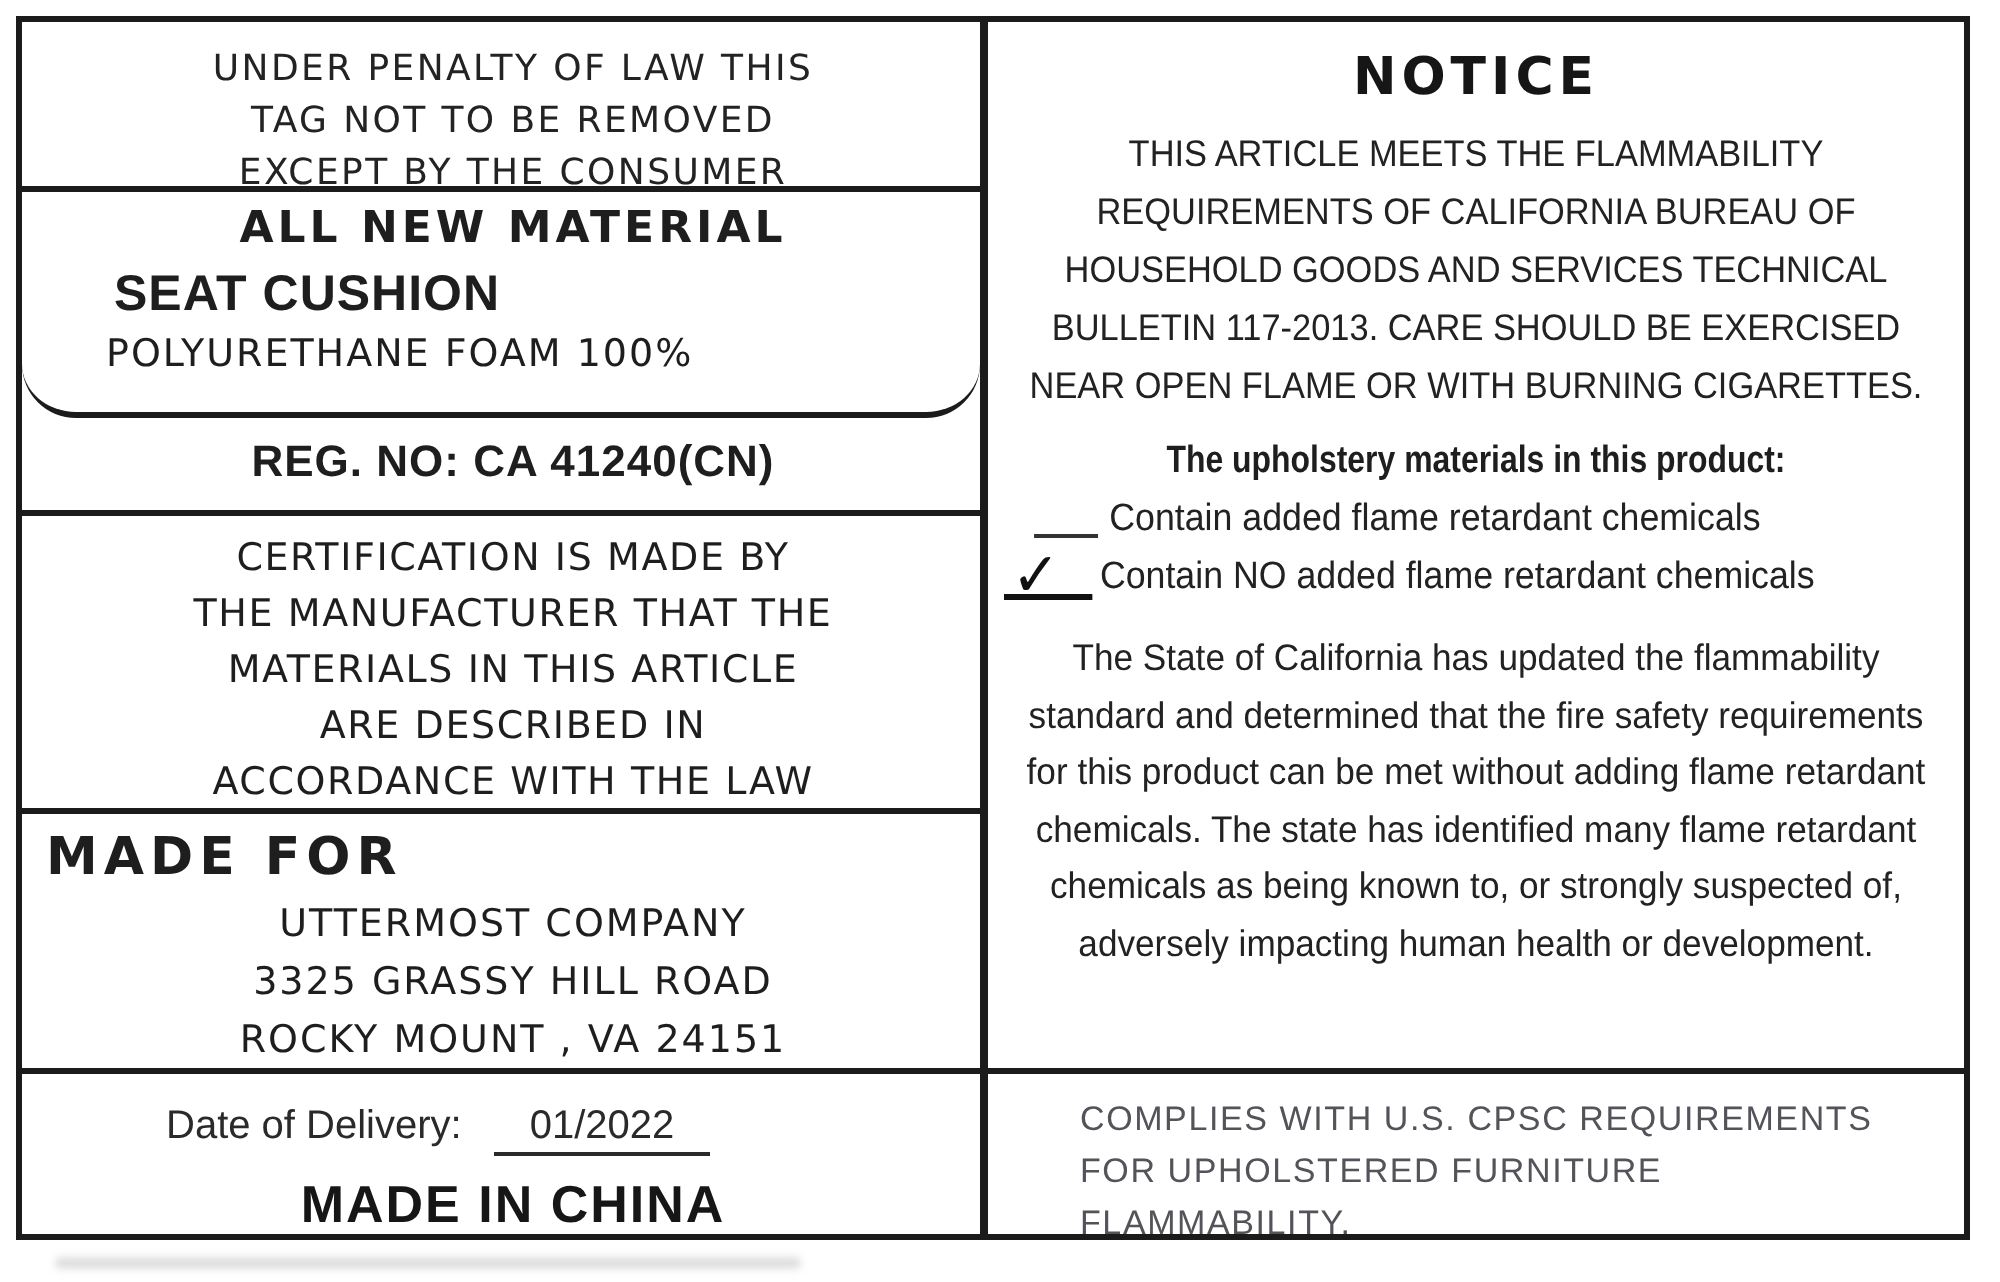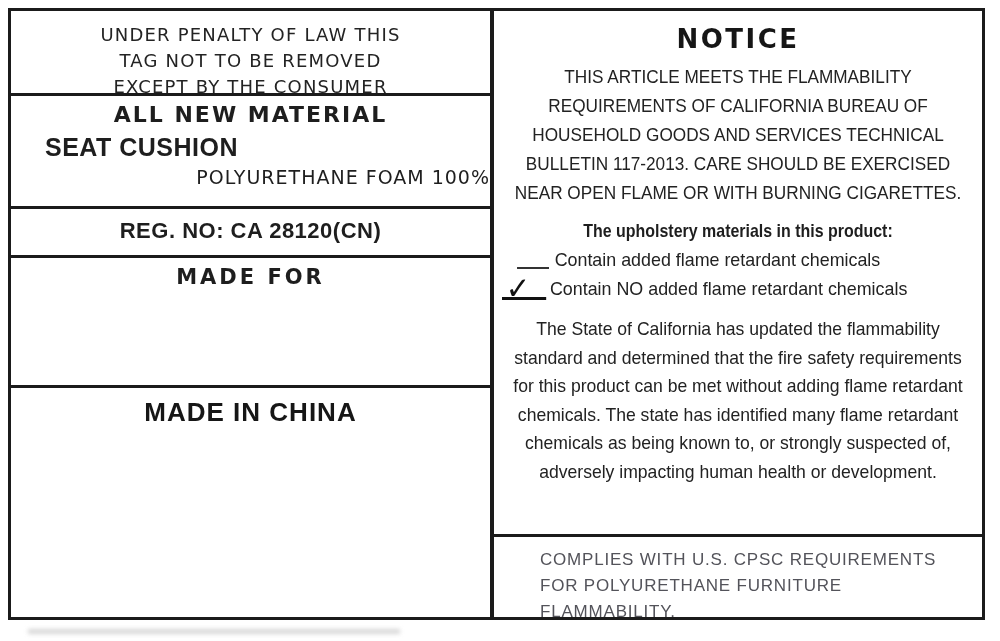--- a/index.html
+++ b/index.html
@@ -18,47 +18,47 @@
     display: flex;
     background: #ffffff;
   }
   
   .col-left {
     width: 479px;
     border-right: 4px solid #1b1b1b;
     display: flex; flex-direction: column;
     box-sizing: content-box;
   }
-  .col-left section { border-bottom: 3px solid #1b1b1b; overflow: hidden; }
+  .col-left section { border-bottom: 3px solid #1b1b1b; overflow: hidden; padding-left: 12px; }
   .col-left section:last-child { border-bottom: none; flex: 1; }
   .s1 { height: 82px; }
   .penalty {
     margin: 11px 0 0; text-align: center;
     font-size: 18px; line-height: 26px; letter-spacing: 1.2px;
     white-space: pre-line; color: #232323;
   }
-  .s2 { height: 110px; }
+  .s2 { height: 110px; border-radius: 27px; }
   .mat-title { margin-top: 6px; text-align: center; font-weight: bold; font-size: 22px; letter-spacing: 2px; }
   .mat-sub { margin-top: 1px; text-align: center; font-weight: bold; font-size: 15px; letter-spacing: 1.5px; font-family: "Liberation Sans", sans-serif; }
   .mat-item { margin: 6px 0 0 34px; font-weight: bold; font-size: 25px; letter-spacing: 0.5px; font-family: "Liberation Sans", sans-serif; }
-  .mat-content { margin: 4px 0 0 30px; text-align: right; font-size: 19px; letter-spacing: 1px; }
+  .mat-content { margin: 4px 0 0 30px; text-align: left; font-size: 19px; letter-spacing: 1px; }
   .s3 { height: 46px; }
   .reg-no {
     margin-top: 9px; text-align: center;
     font-family: "Liberation Sans", sans-serif;
     font-weight: bold; font-size: 22px; letter-spacing: 0.5px;
   }
   .s4 { height: 146px; }
   .cert {
     margin: 7px 0 0; text-align: center;
     font-size: 19px; line-height: 28px; letter-spacing: 0.8px;
     white-space: pre-line;
   }
   .s5 { height: 127px; }
-  .madefor-title { margin-top: 7px; text-align: center; font-weight: bold; font-size: 21px; letter-spacing: 3px; }
+  .madefor-title { margin-top: 7px; font-weight: bold; font-size: 26px; letter-spacing: 3px; }
   .madefor-addr {
     margin: 4px 0 0; text-align: center;
     font-size: 19px; line-height: 29px; letter-spacing: 1px;
     white-space: pre-line;
   }
   .s6 { }
   .date-row {
     margin: 15px 0 0 60px;
     font-family: "Liberation Sans", sans-serif;
     font-size: 20px; color: #2a2a2a;
@@ -148,29 +148,42 @@
 EXCEPT BY THE CONSUMER</p>
       </section>
 
       <section class="s2">
         <div class="mat-title">ALL NEW MATERIAL</div>
         <div class="mat-item">SEAT CUSHION</div>
         <div class="mat-content">POLYURETHANE FOAM 100%</div>
       </section>
 
       <section class="s3">
-        <div class="reg-no">REG. NO: CA 28120(CN)</div>
-      </section>
-
+        <div class="reg-no">REG. NO: CA 41240(CN)</div>
+      </section>
+
+      <section class="s4">
+        <p class="cert">CERTIFICATION IS MADE BY
+THE MANUFACTURER THAT THE
+MATERIALS IN THIS ARTICLE
+ARE DESCRIBED IN
+ACCORDANCE WITH THE LAW</p>
+      </section>
 
       <section class="s5">
         <div class="madefor-title">MADE FOR</div>
+        <p class="madefor-addr">UTTERMOST COMPANY
+3325 GRASSY HILL ROAD
+ROCKY MOUNT , VA 24151</p>
       </section>
 
       <section class="s6">
+        <div class="date-row">
+          <span>Date of Delivery:</span><span class="date-value">01/2022</span>
+        </div>
         <div class="origin">MADE IN CHINA</div>
       </section>
 
     </div>
 
     <div class="col-right">
 
       <section class="r1">
         <h1 class="notice-title">NOTICE</h1>
         <p class="para notice-body">THIS ARTICLE MEETS THE FLAMMABILITY
@@ -196,21 +209,21 @@
         <p class="para state-para">The State of California has updated the flammability
 standard and determined that the fire safety requirements
 for this product can be met without adding flame retardant
 chemicals. The state has identified many flame retardant
 chemicals as being known to, or strongly suspected of,
 adversely impacting human health or development.</p>
       </section>
 
       <section class="r2">
         <p class="cpsc">COMPLIES WITH U.S. CPSC REQUIREMENTS
-FOR POLYURETHANE FURNITURE
+FOR UPHOLSTERED FURNITURE
 FLAMMABILITY.</p>
       </section>
 
     </div>
   </div>
 
   <div class="smudge"></div>
 </div>
 
 </body></html>

